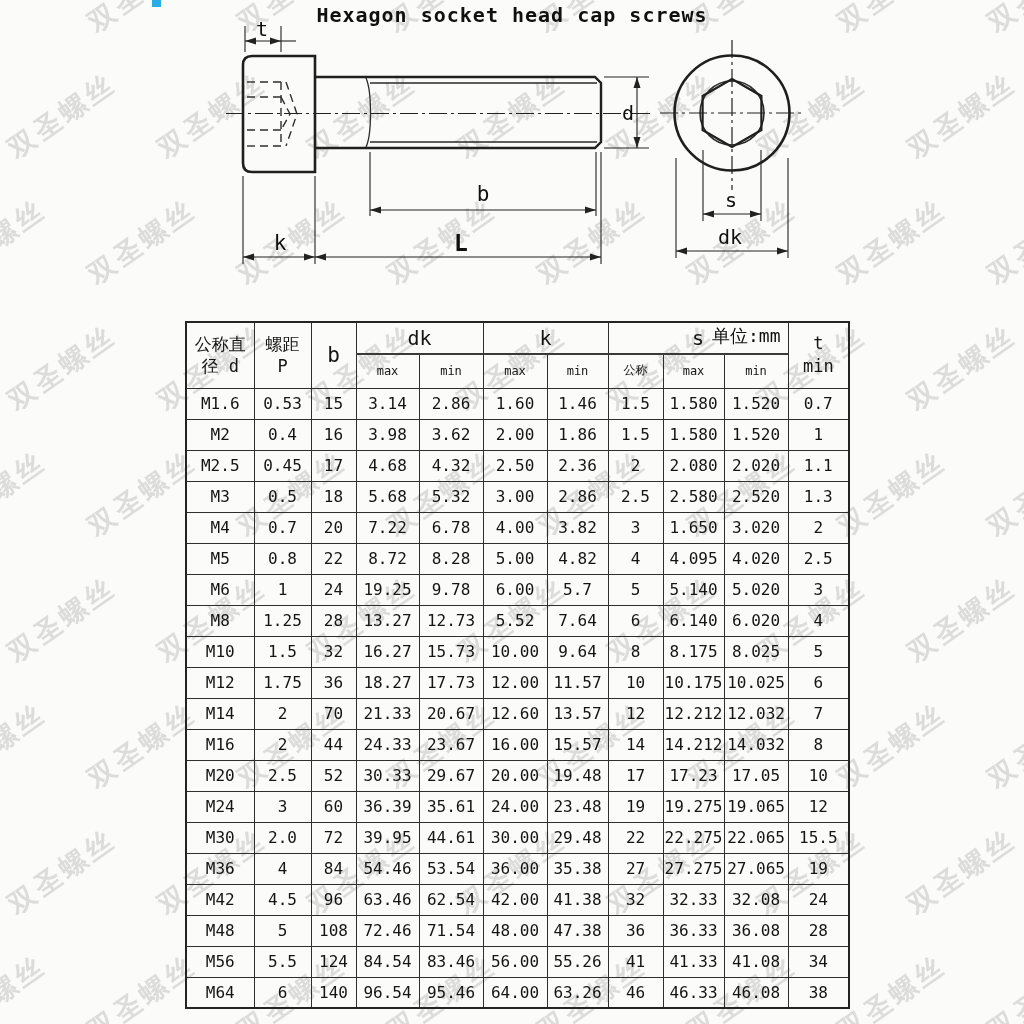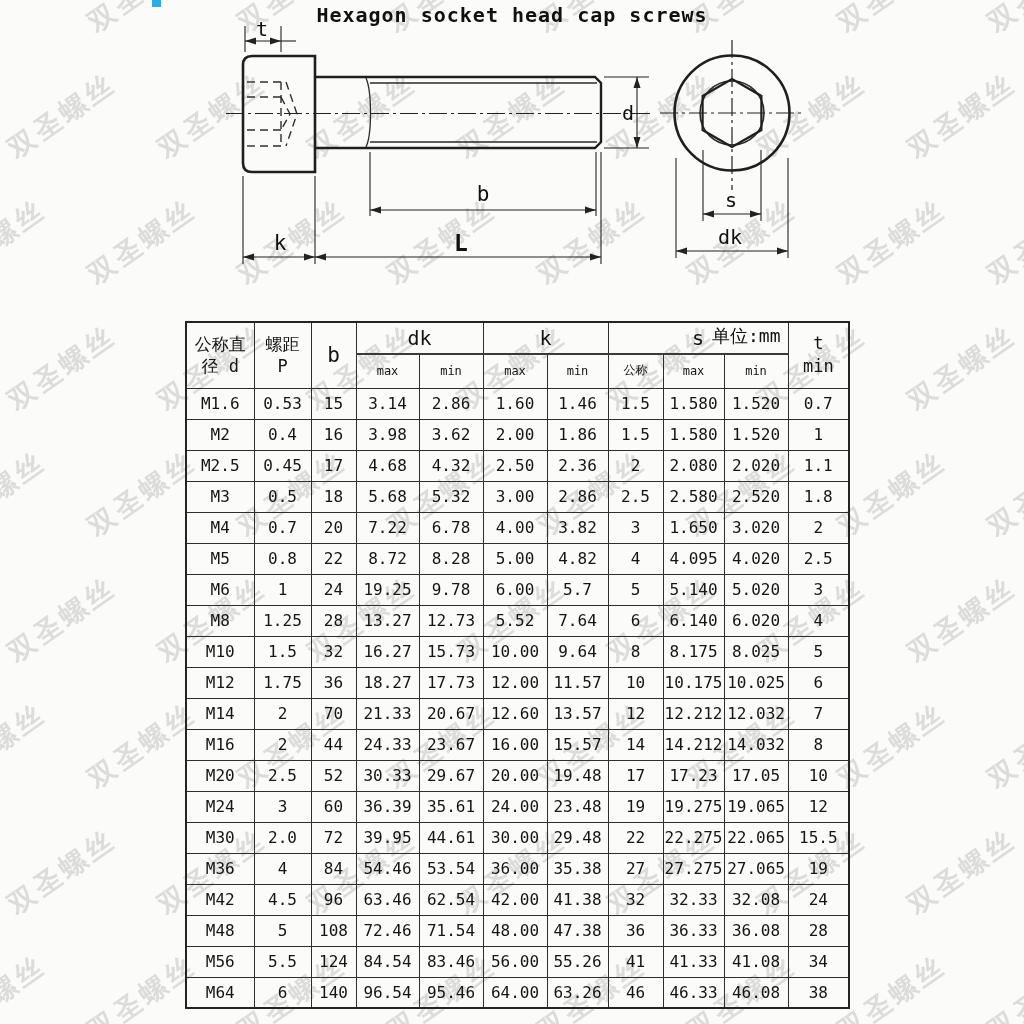--- a/index.html
+++ b/index.html
@@ -285,21 +285,21 @@
           <td>M3</td>
           <td>0.5</td>
           <td>18</td>
           <td>5.68</td>
           <td>5.32</td>
           <td>3.00</td>
           <td>2.86</td>
           <td>2.5</td>
           <td>2.580</td>
           <td>2.520</td>
-          <td>1.8</td>
+          <td>1.3</td>
         </tr>
         <tr>
           <td>M4</td>
           <td>0.7</td>
           <td>20</td>
           <td>7.22</td>
           <td>6.78</td>
           <td>4.00</td>
           <td>3.82</td>
           <td>3</td>

